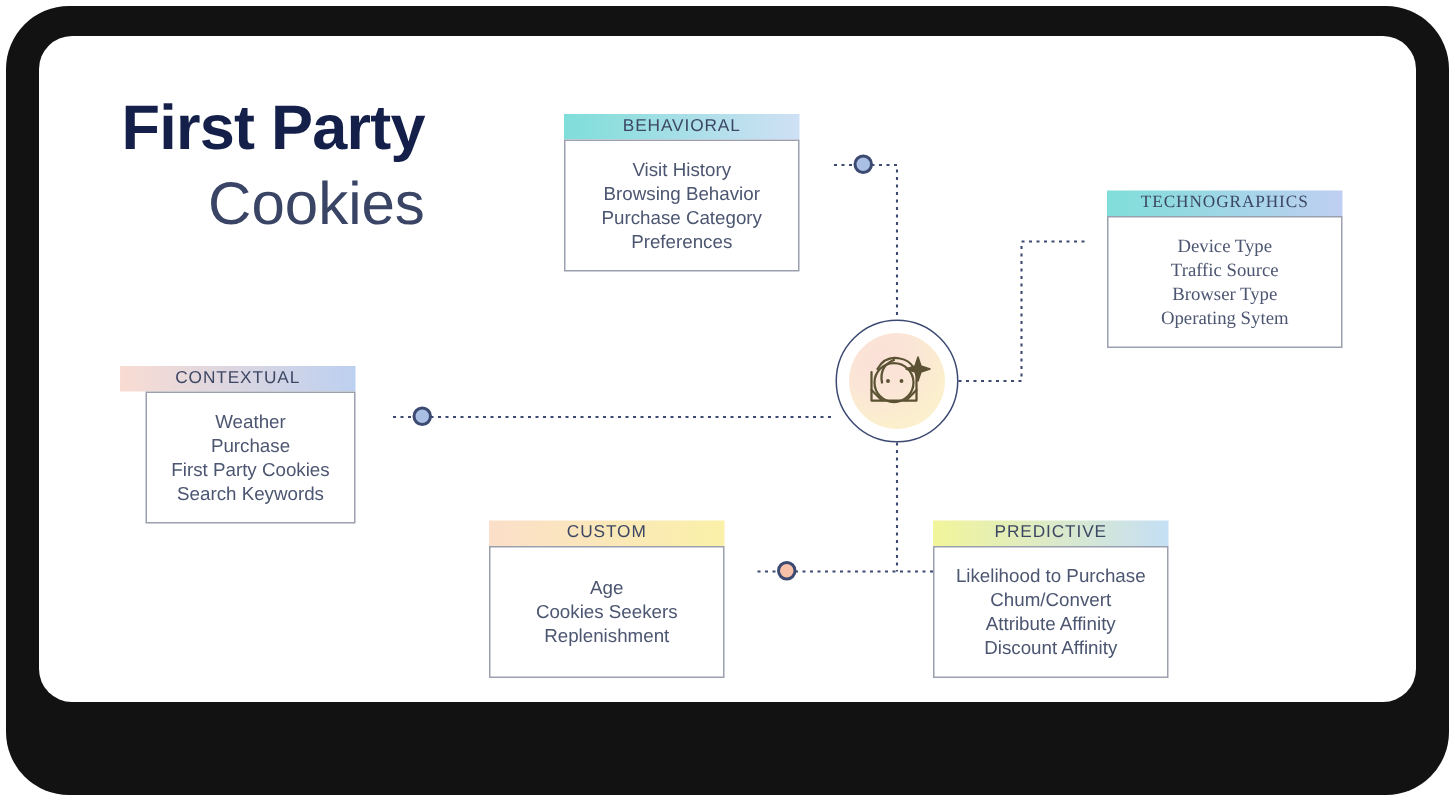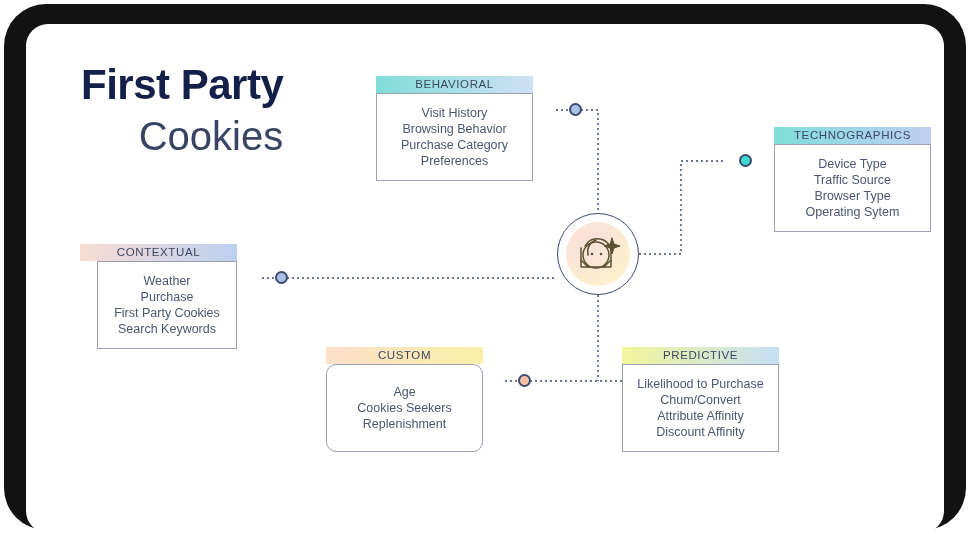--- a/index.html
+++ b/index.html
@@ -27,21 +27,21 @@
     height: 526px;
     background: #121212;
     border-radius: 42px;
     box-sizing: border-box;
   }
   .canvas {
     position: absolute;
     left: 26px;
     top: 24px;
     width: 918px;
-    height: 509px;
+    height: 444px;
     background: #ffffff;
     border-radius: 22px;
     overflow: hidden;
   }
   
   .wires {
     position: absolute;
     left: 0;
     top: 0;
     width: 918px;
@@ -102,26 +102,26 @@
     font-size: 12.5px;
     line-height: 16.2px;
     color: #4c5671;
     text-align: center;
     white-space: nowrap;
   }
 
   
   #card-behavioral      { left: 350px; top: 52px;  width: 157px; }
   #card-behavioral .card-body { height: 88px; }
-  #card-technographics  { left: 748px; top: 103px; width: 157px; }
+  #card-technographics  { left: 712px; top: 103px; width: 157px; font-family: Liberation Serif, serif; }
   #card-technographics .card-body { height: 88px; }
   #card-contextual      { left: 54px;  top: 220px; width: 157px; }
   #card-contextual .card-body { height: 88px; margin-left: 17px; }
   #card-custom          { left: 300px; top: 323px; width: 157px; }
-  #card-custom .card-body { height: 88px; border-radius: 10px; }
+  #card-custom .card-body { height: 88px; }
   #card-predictive      { left: 596px; top: 323px; width: 157px; }
   #card-predictive .card-body { height: 88px; }
 
   
   .hub {
     position: absolute;
     left: 531px;
     top: 189px;
     width: 82px;
     height: 82px;

